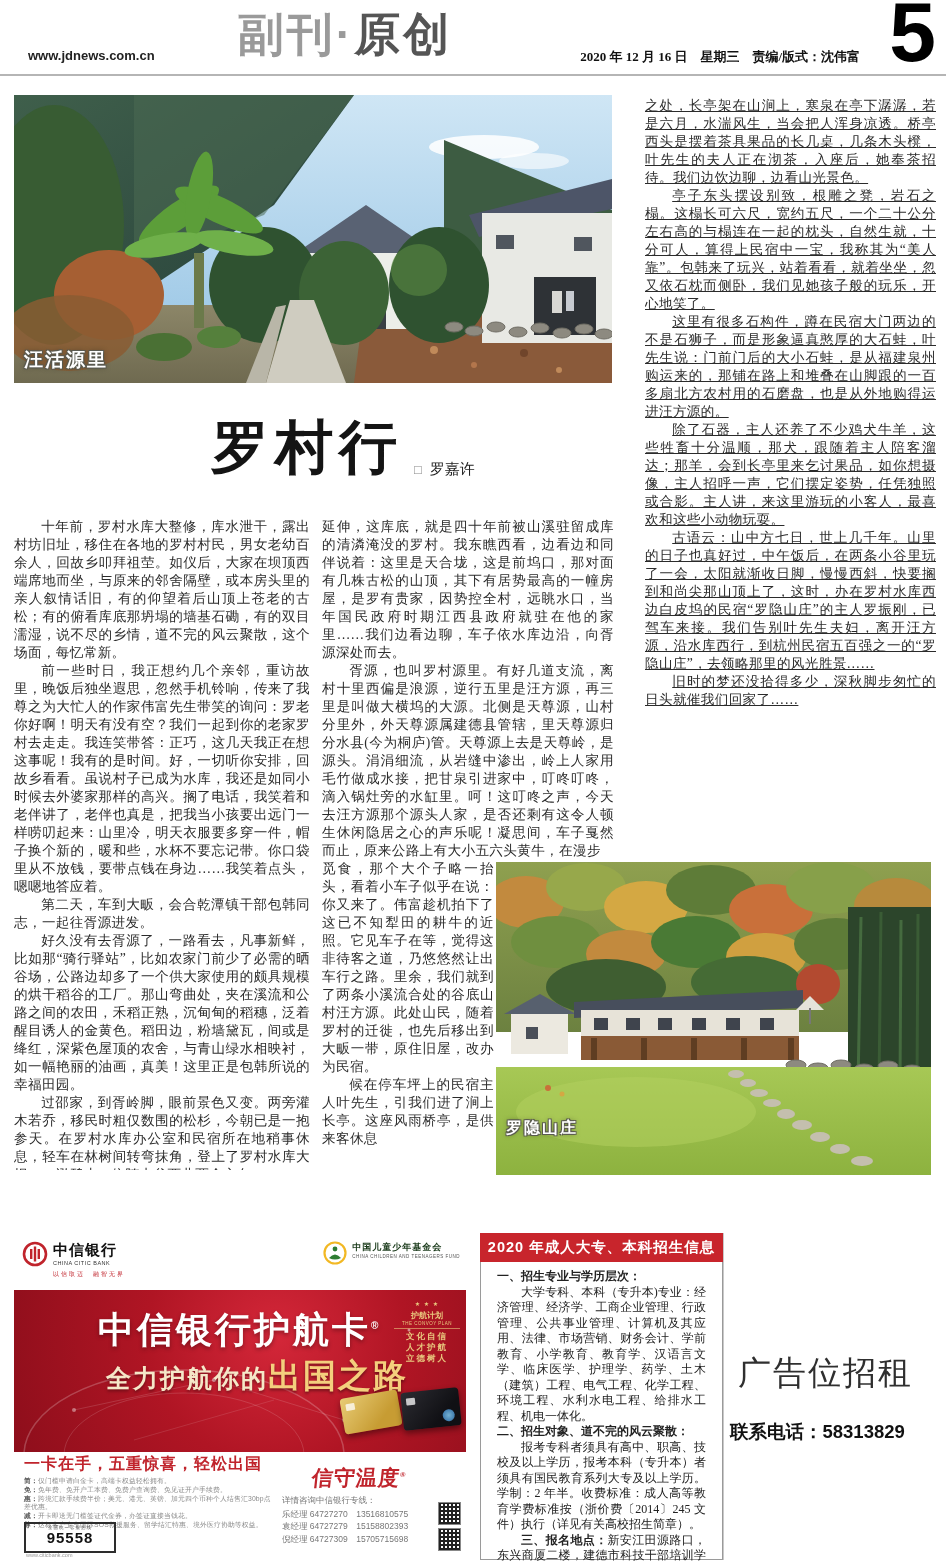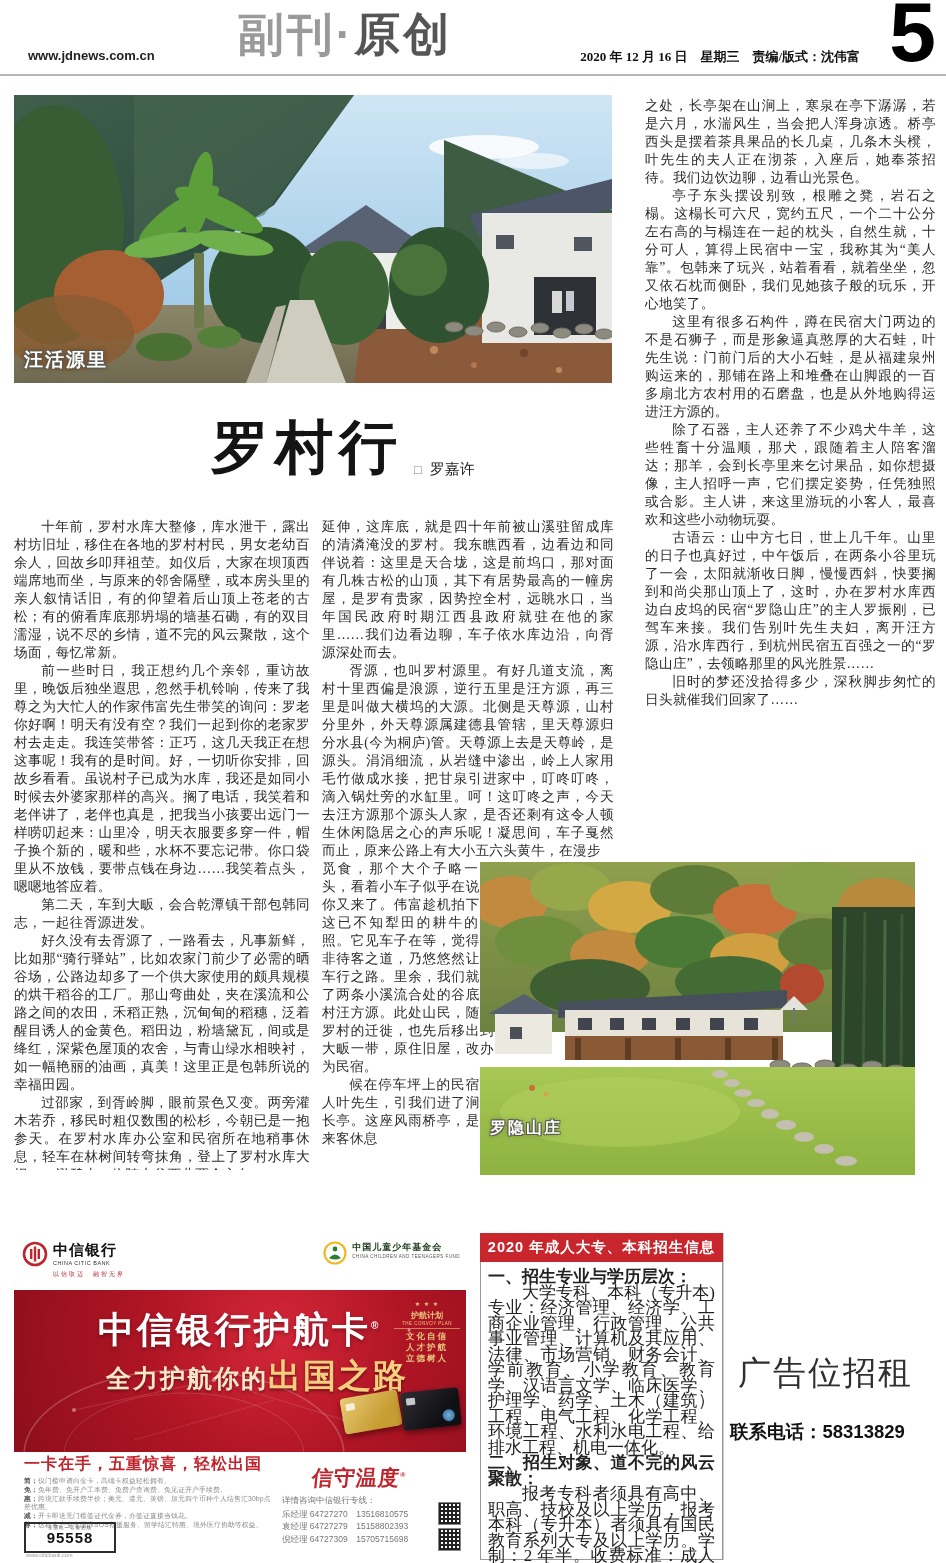--- a/index.html
+++ b/index.html
@@ -14,36 +14,36 @@
             font-family:"Liberation Serif",serif;}
   .pagenum{position:absolute;right:10px;top:-10px;font-size:84px;line-height:1;font-weight:700;color:#000;}
   .header-rule{position:absolute;left:0;top:74px;width:946px;height:2px;background:#b5b5b5;}
   
   .photo{position:absolute;overflow:hidden;}
   .photo svg{display:block;}
   .caption{position:absolute;left:10px;bottom:10px;color:#fff;font-weight:700;letter-spacing:2px;
            text-shadow:-1px -1px 0 #5a5a50,1px -1px 0 #5a5a50,-1px 1px 0 #5a5a50,1px 1px 0 #5a5a50,0 0 5px rgba(40,40,30,.6);}
   #photo-top{left:14px;top:95px;width:598px;height:288px;}
   #photo-top .caption{font-size:19px;}
-  #photo-bottom{left:480px;top:862px;width:435px;height:313px;}
+  #photo-bottom{left:496px;top:862px;width:435px;height:313px;}
   #photo-bottom .caption{font-size:16px;bottom:36px;}
   
   .art-title{position:absolute;left:14px;top:400px;width:598px;height:108px;}
   .art-title h1{position:absolute;left:190px;top:2px;margin:7px;font-size:58px;font-weight:900;
                 color:#141414;letter-spacing:6px;}
   .byline{position:absolute;left:400px;top:60px;font-size:15px;color:#222;}
   .byline .sq{color:#8a8a8a;margin-right:8px;font-size:13px;}
   .col{position:absolute;text-align:justify;color:#2b2b2b;font-size:13.6px;line-height:18px;
        letter-spacing:.35px;overflow:hidden;font-family:"Liberation Serif",serif;}
   .col p{margin:0;}
   .col p.indent{text-indent:2em;}
   #col1{left:14px;top:518px;width:296px;height:652px;}
   #col2w{left:322px;top:518px;width:292px;height:342px;}
   #col2n{left:322px;top:860px;width:172px;height:312px;}
-  #col3{left:645px;top:97px;width:291px;height:766px;}
+  #col3{left:645px;top:97px;width:291px;height:766px;text-decoration:underline;}
   
   .ad{position:absolute;top:1233px;}
   
   #bank-ad{left:14px;width:452px;height:322px;background:#fff;}
   .bank-top{position:relative;height:57px;background:#fff;}
   .logo{position:absolute;display:flex;gap:5px;align-items:flex-start;}
   .logo-citic{left:8px;top:8px;}
   .logo-fund{right:6px;top:8px;}
   .logo-txt .cn{font-size:15px;font-weight:800;color:#111;letter-spacing:1px;}
   .logo-txt .en{font-size:5.5px;color:#333;letter-spacing:.5px;}
@@ -85,21 +85,21 @@
   .contacts p{margin:0;font-size:8.5px;line-height:12.5px;color:#777;}
   .qr{position:absolute;right:5px;width:21px;height:21px;background-color:#fff;border:1px solid #888;
       background-image:repeating-linear-gradient(0deg,#222 0 2px,transparent 2px 4px),
                        repeating-linear-gradient(90deg,#222 0 2px,transparent 2px 4px);}
   #qr1{top:50px;} #qr2{top:76px;}
   
   #adm-ad{left:480px;width:243px;height:327px;}
   .adm-head{height:29px;background:#c8252c;color:#fff;text-align:center;line-height:29px;
             font-size:14.5px;font-weight:700;letter-spacing:1px;}
   .adm-body{box-sizing:border-box;border:1px solid #9a9a9a;border-top:none;height:298px;
-            padding:7px 7px;font-size:17px;line-height:15.5px;text-align:justify;color:#222;
+            padding:7px 16px;font-size:12px;line-height:15.5px;text-align:justify;color:#222;
             font-family:"Liberation Serif",serif;}
   .adm-body p{margin:0;}
   .adm-body .bold{font-weight:700;}
   .adm-body .indent{text-indent:2em;}
   .adm-body b{font-weight:700;}
   
   #rent-ad{left:723px;width:212px;height:327px;border-left:1px solid #c9c9c9;}
   .rent-title{position:absolute;left:14px;top:118px;font-size:33px;color:#2f2f2f;letter-spacing:2px;
               font-family:"Liberation Serif",serif;}
   .rent-phone{position:absolute;left:6px;top:186px;font-size:18.5px;font-weight:700;color:#111;}

